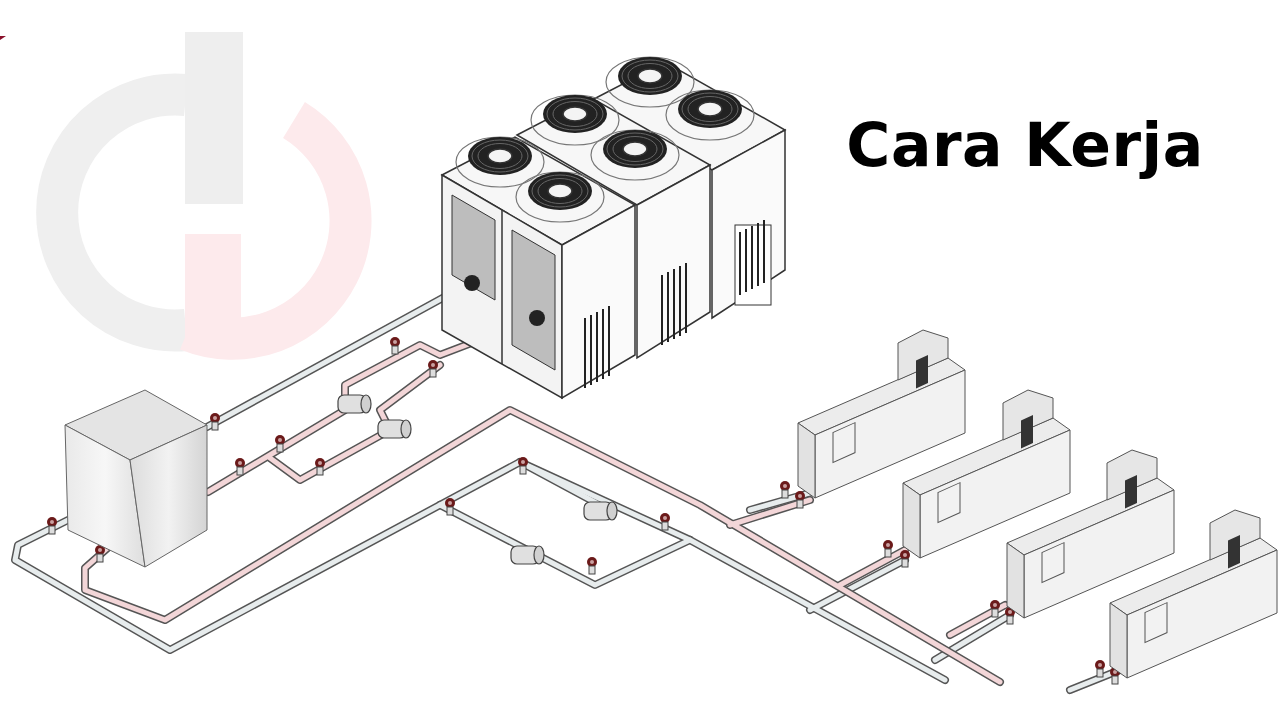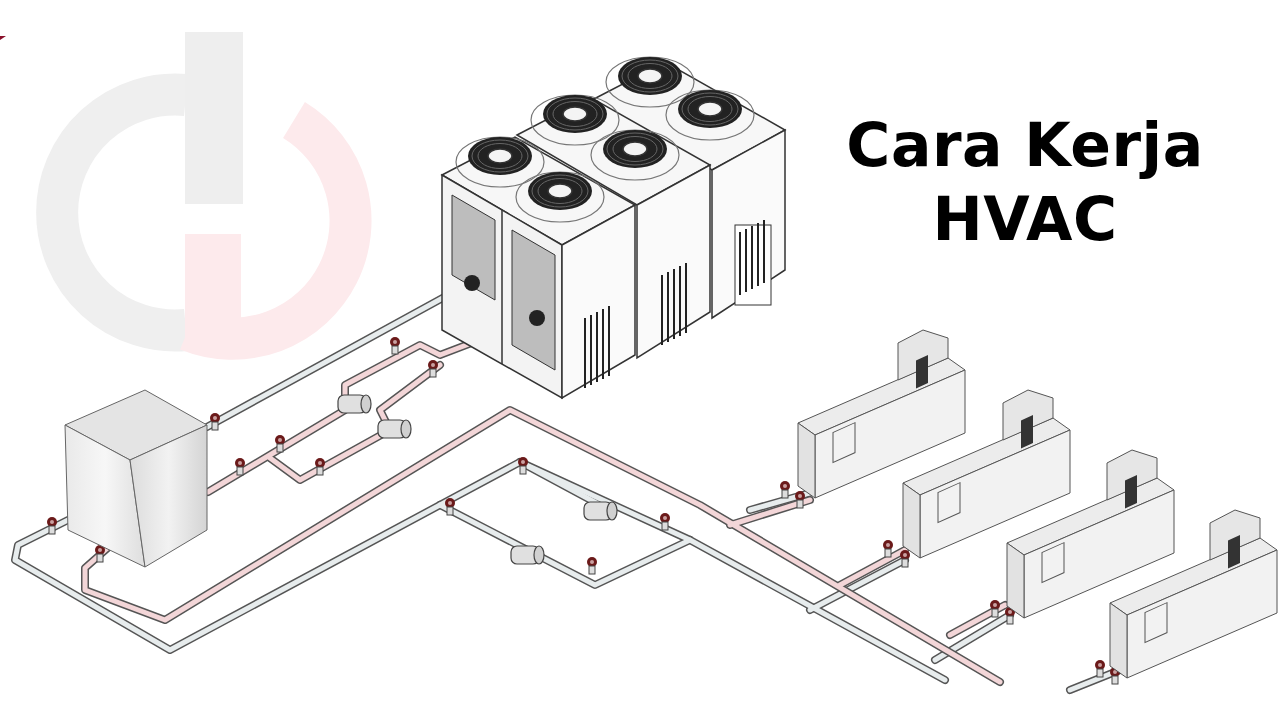--- a/index.html
+++ b/index.html
@@ -215,15 +215,14 @@
         <rect x="35" y="110" width="22" height="30" fill="none" stroke="#555" transform="skewY(-24)"></rect>
         <rect x="118" y="75" width="12" height="28" fill="#333" transform="skewY(-24)"></rect>
       </g>
     </g>
   </svg>
 
   <div class="corner-mark"></div>
 
   <div class="title">
     <div>Cara Kerja</div>
-    <div>HVAC</div>
   </div>
 </div>
 
 </body></html>

